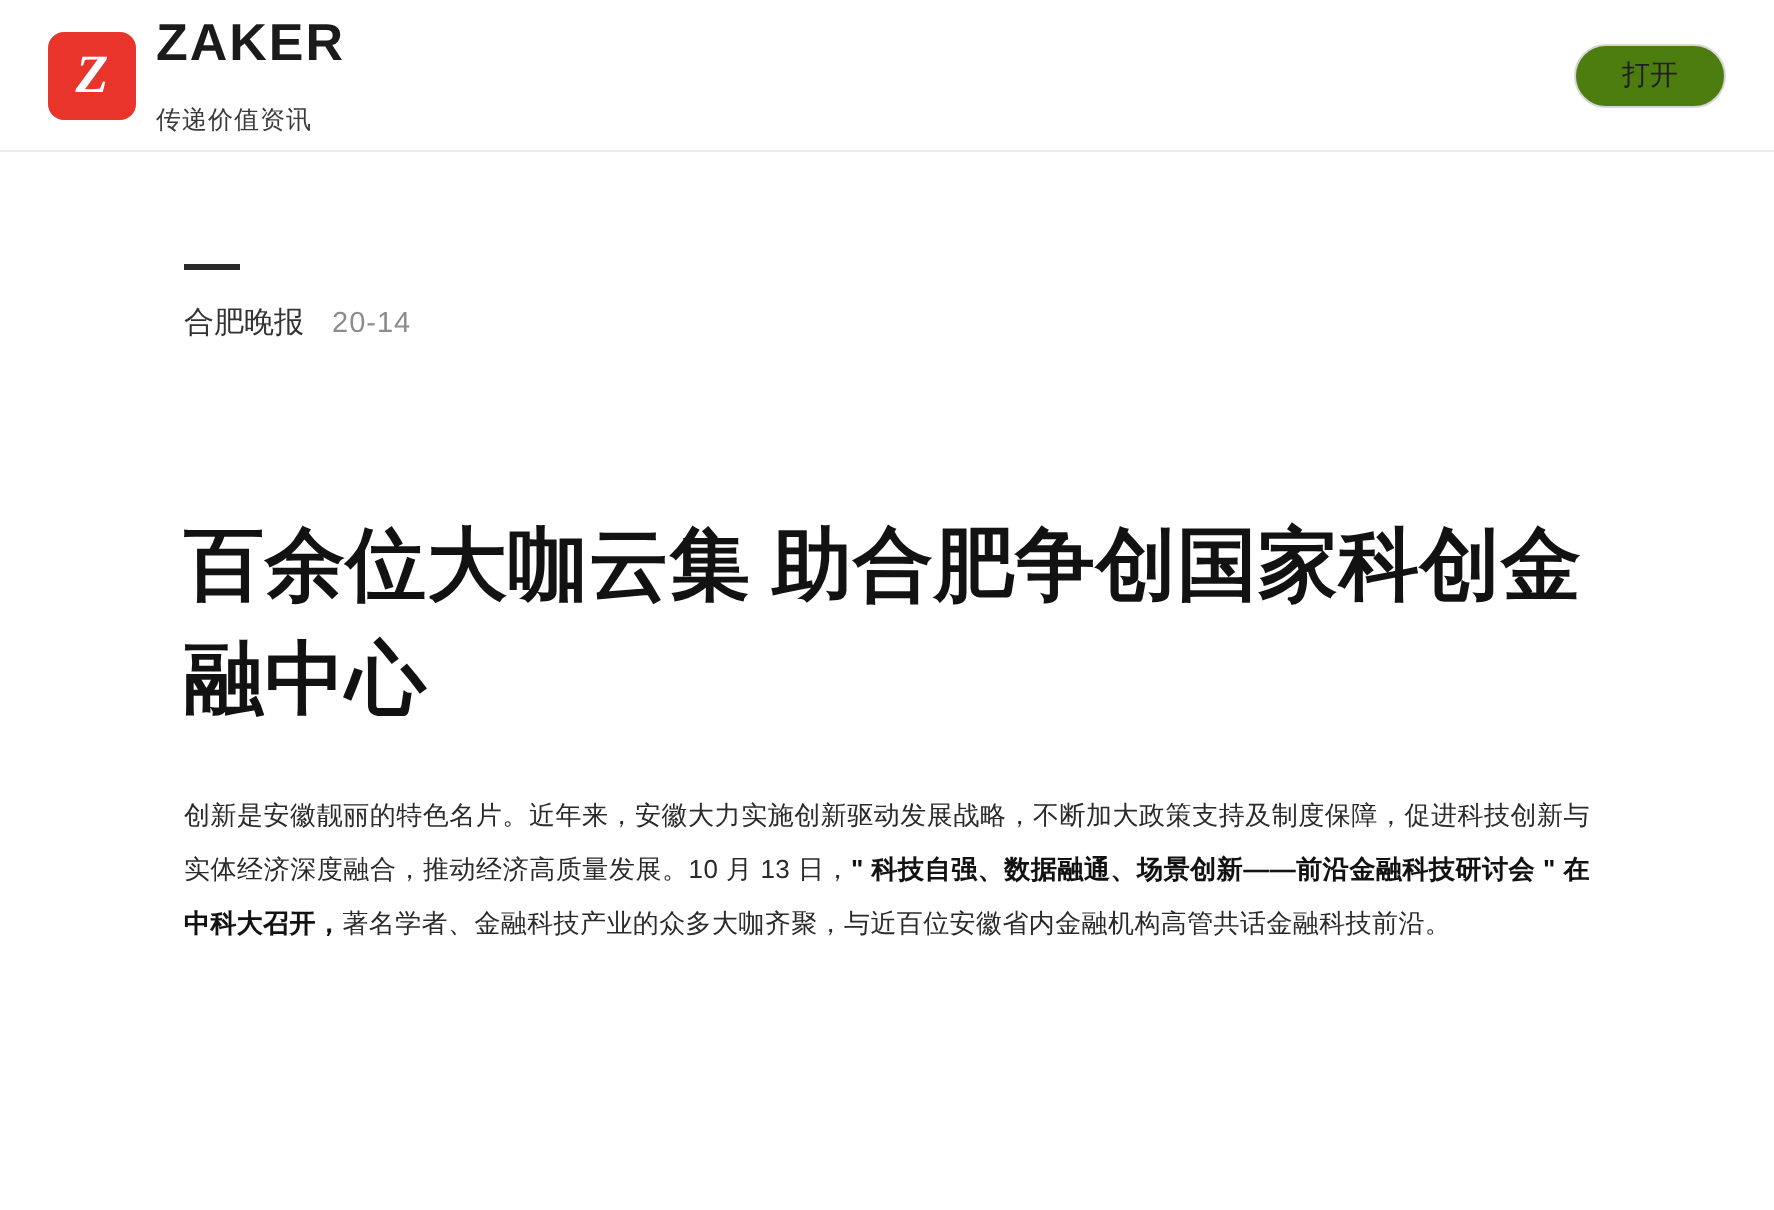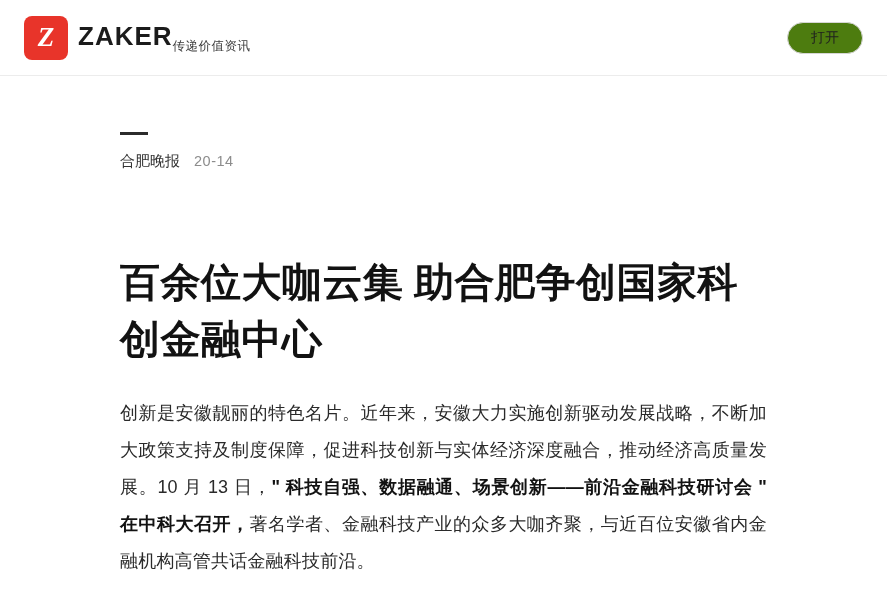--- a/index.html
+++ b/index.html
@@ -47,21 +47,21 @@
     align-items: center;
     justify-content: center;
     font-size: 27px;
     font-weight: bold;
     font-family: "Liberation Serif", serif;
     font-style: italic;
     line-height: 1;
   }
   .brand-text {
     display: flex;
-    flex-direction: row;
+    flex-direction: column;
     justify-content: center;
     line-height: 1.1;
   }
   .brand-name {
     font-size: 26px;
     font-weight: bold;
     letter-spacing: 1px;
     color: #1b1b1b;
     font-family: "Liberation Sans", sans-serif;
   }
@@ -84,21 +84,21 @@
     font-size: 14px;
     display: flex;
     align-items: center;
     justify-content: center;
     cursor: pointer;
     box-sizing: border-box;
   }
 
   
   .article {
-    padding: 0 120px;
+    padding: 0 92px;
     box-sizing: border-box;
   }
   .rule {
     width: 28px;
     height: 3px;
     background: #2b2b2b;
     margin-top: 56px;
   }
   .meta {
     margin-top: 17px;
@@ -122,21 +122,21 @@
     font-family: "Liberation Serif", serif;
     font-weight: bold;
     font-size: 40px;
     line-height: 1.42;
     letter-spacing: 0.5px;
     color: #121212;
     max-width: 700px;
   }
 
   .body {
-    font-size: 18px;
+    font-size: 13px;
     line-height: 2.05;
     color: #2a2a2a;
     letter-spacing: 0.2px;
     max-width: 705px;
     text-align: justify;
   }
   .body b {
     font-weight: bold;
     color: #121212;
   }

